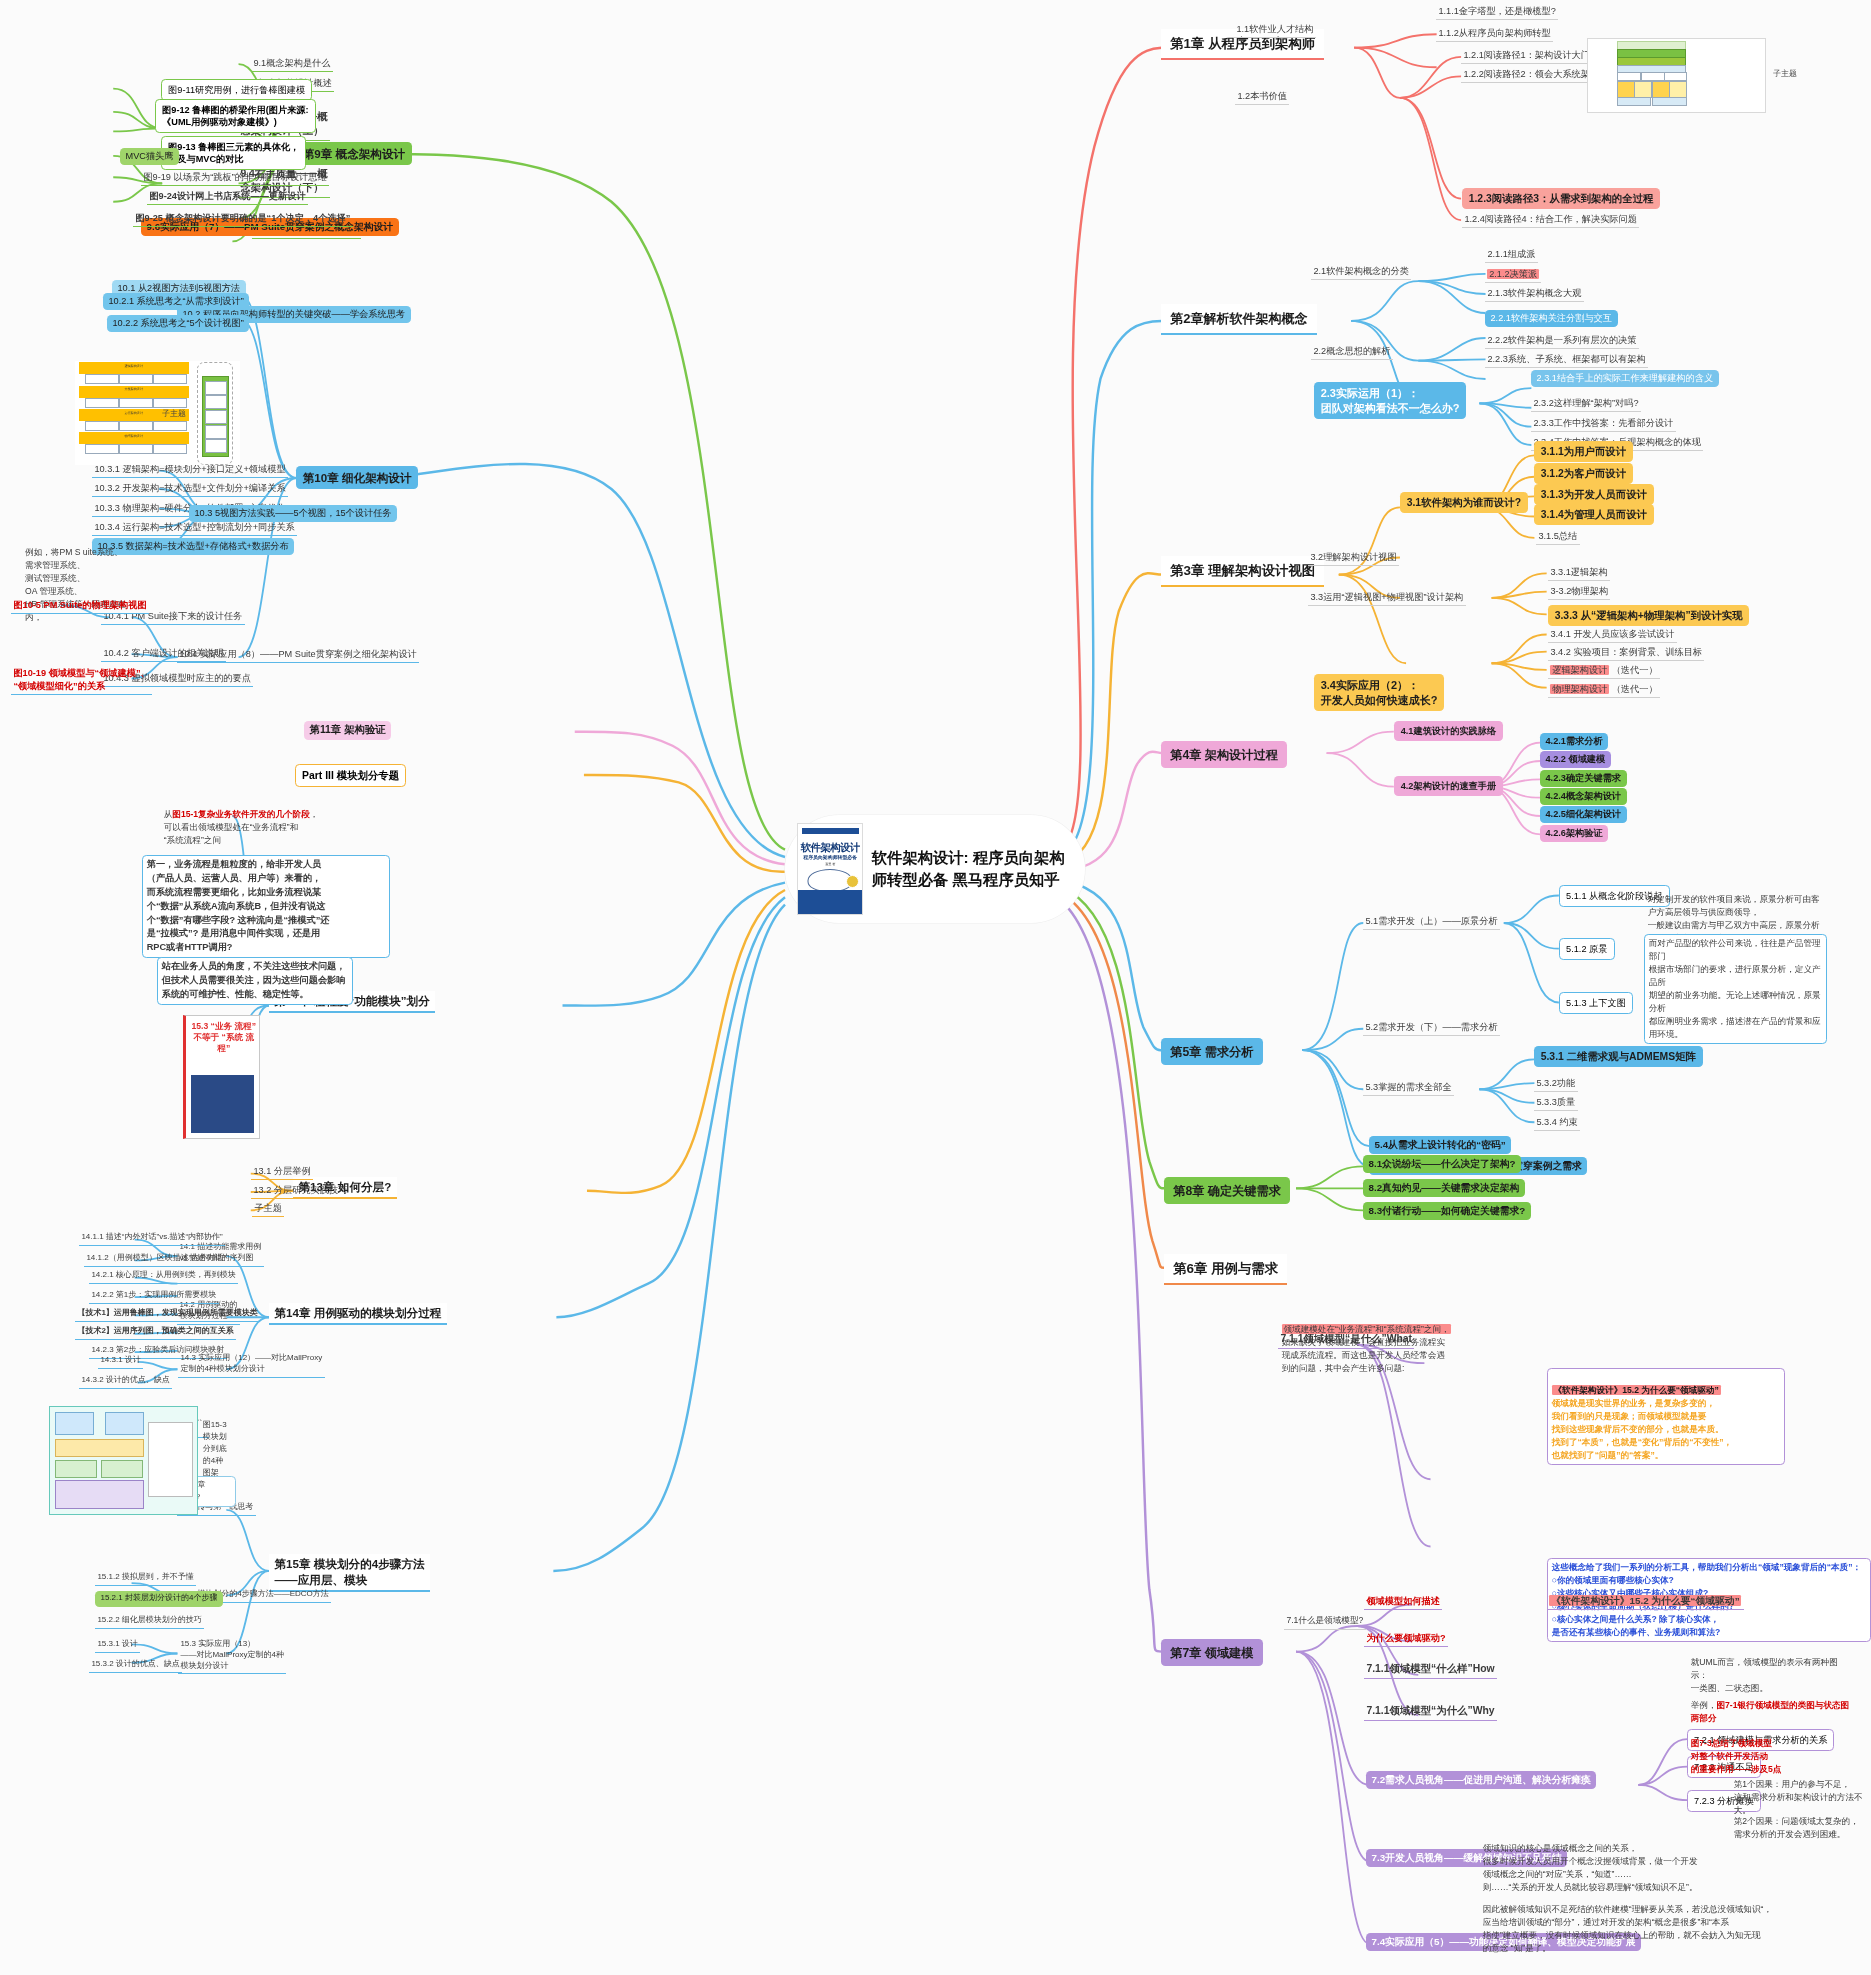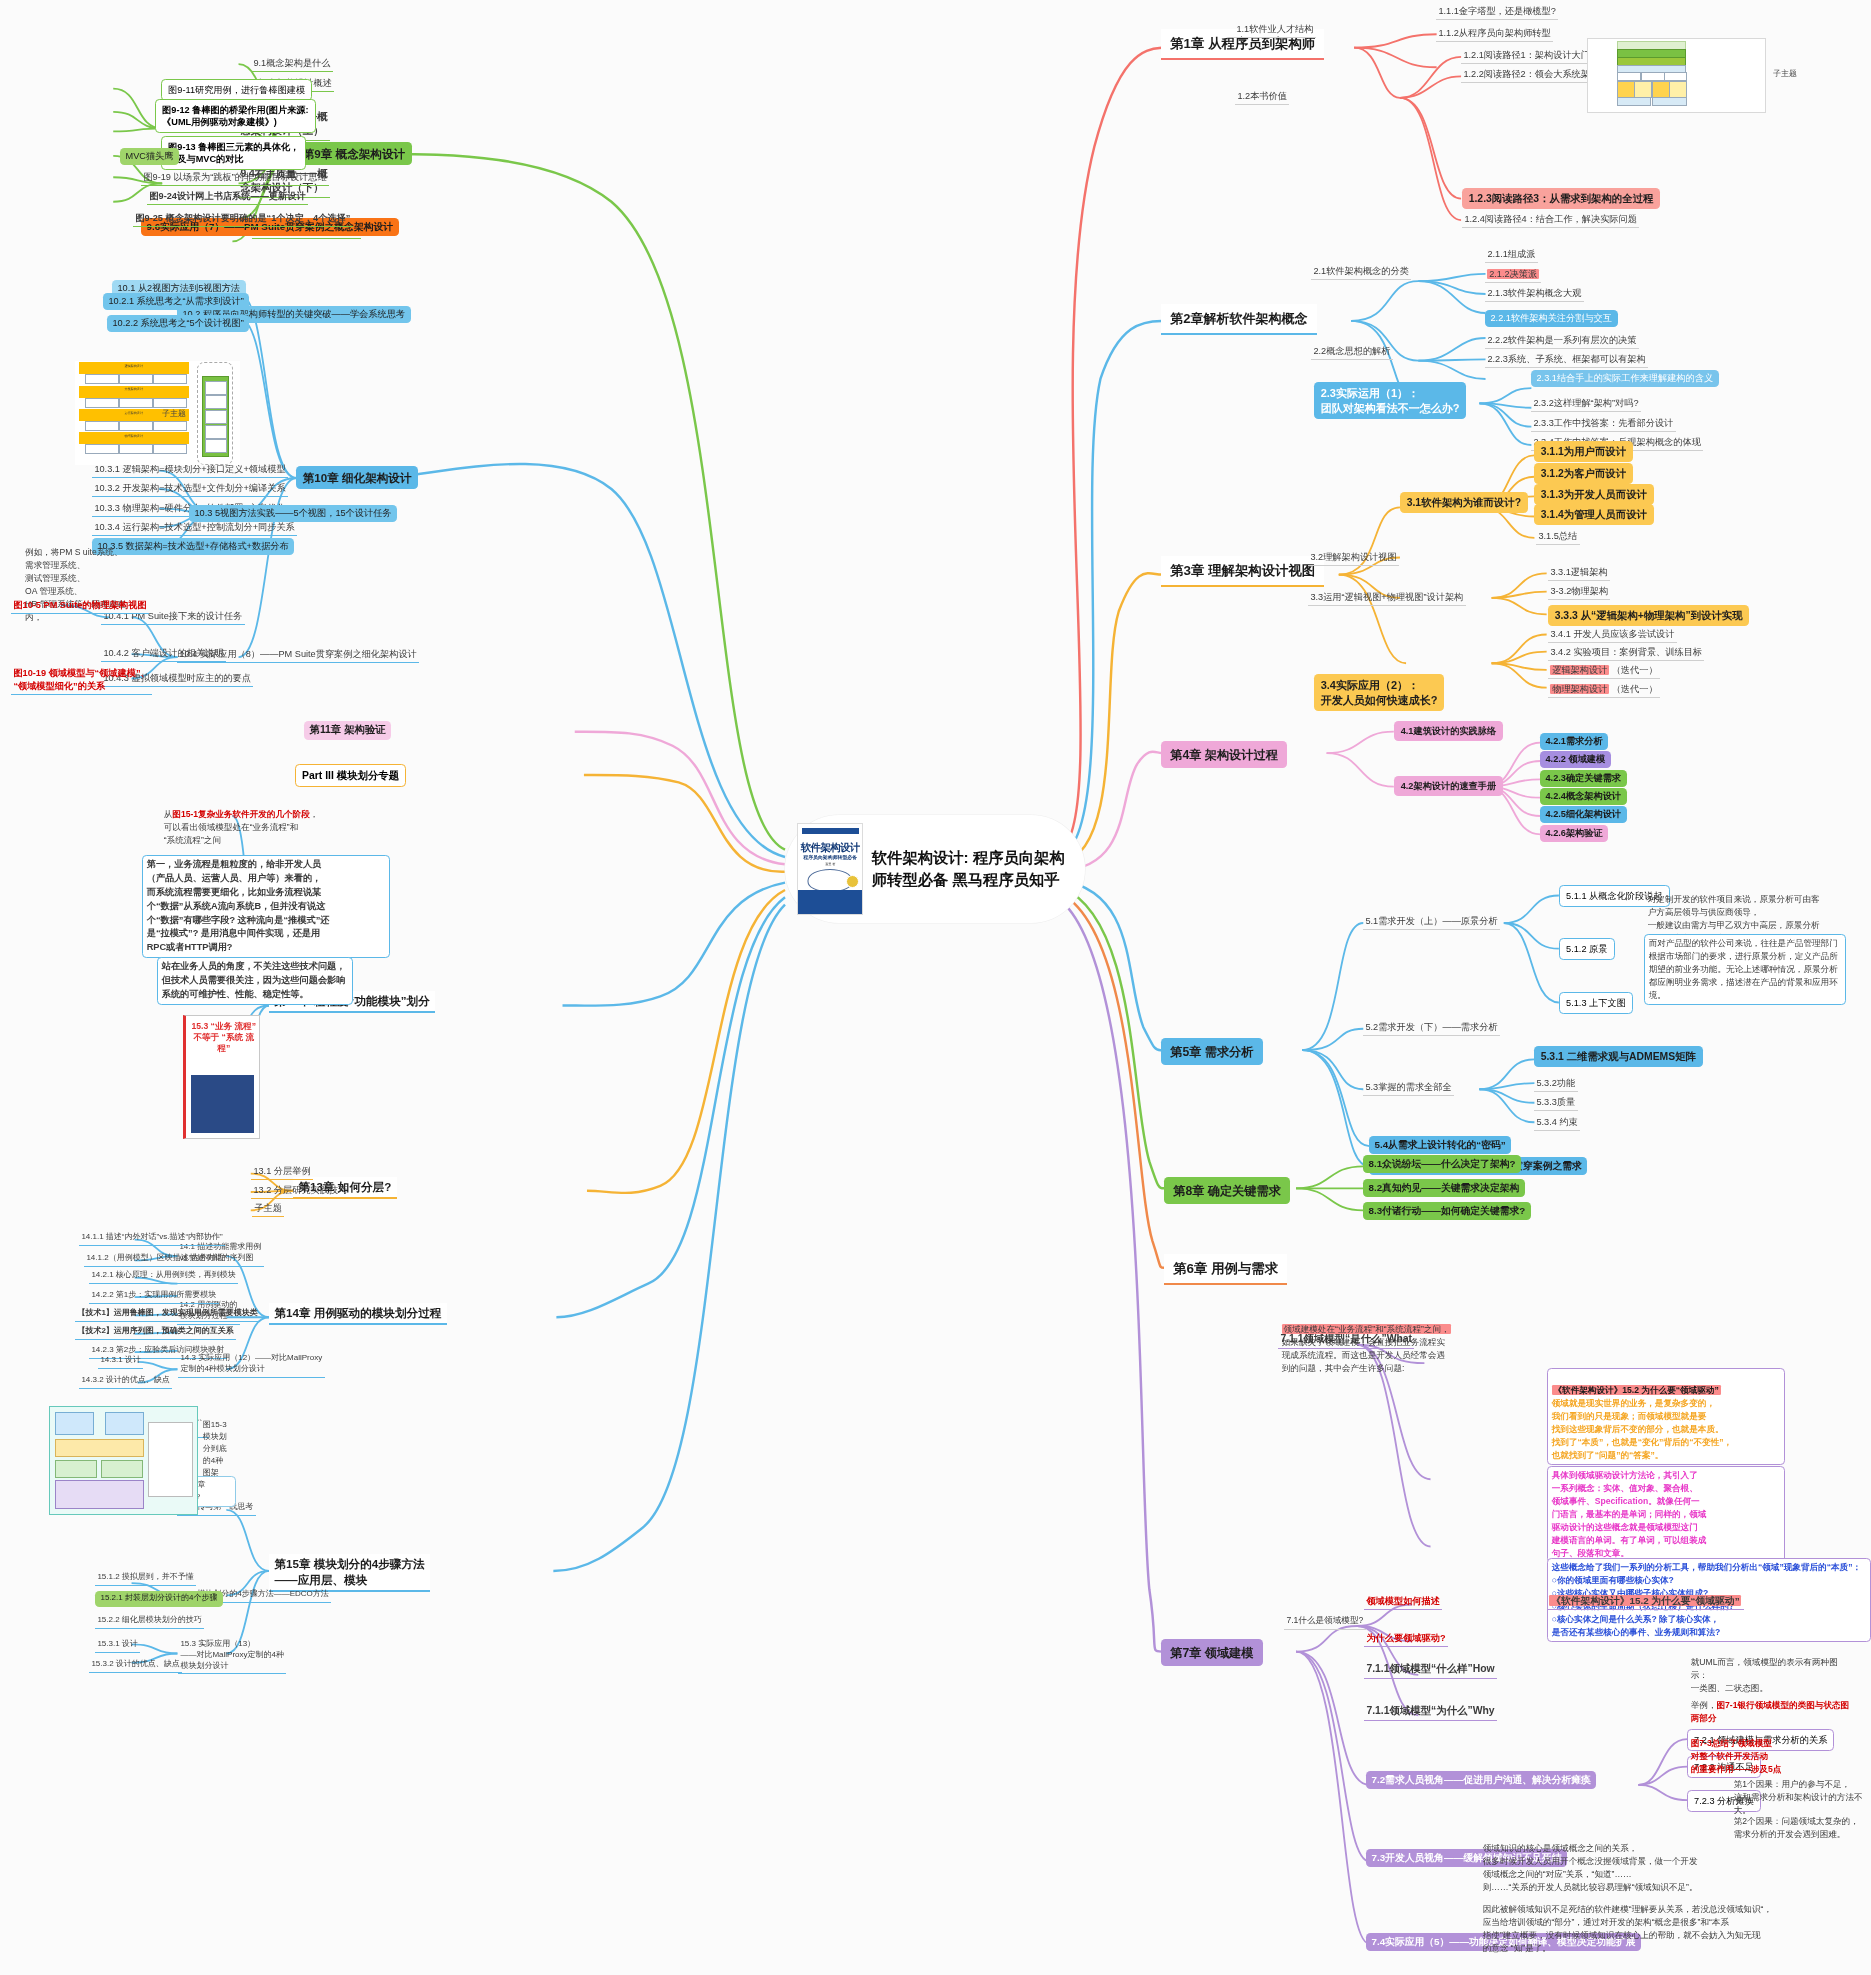--- a/index.html
+++ b/index.html
@@ -315,21 +315,21 @@
 <div class="node fill sm" style="left:1540px;top:806px;background:#5bb8e8;color:#1a1a1a;font-weight:bold;">4.2.5细化架构设计</div>
 <div class="node fill sm" style="left:1540px;top:825px;background:#efa8d8;color:#1a1a1a;font-weight:bold;">4.2.6架构验证</div>
 
 <div class="node fill" style="left:1161px;top:1038px;background:#5bb8e8;font-size:12.2px;padding:5.5px 9.2px;">第5章  需求分析</div>
 <div class="node plain u" style="left:1363px;top:914px;">5.1需求开发（上）——原景分析</div>
 <div class="node outline" style="left:1559px;top:885px;border:1.2px solid #5bb8e8;">5.1.1 从概念化阶段说起</div>
 <div class="node outline" style="left:1559px;top:938px;border:1.2px solid #5bb8e8;">5.1.2 原景</div>
 <div class="node outline" style="left:1559px;top:992px;border:1.2px solid #5bb8e8;">5.1.3 上下文图</div>
 <div class="node note" style="left:1644px;top:891px;width:183px;">对定制开发的软件项目来说，原景分析可由客户方高层领导与供应商领导，
 一般建议由需方与甲乙双方中高层，原景分析过程中客方人员也必须全程积极地参与。</div>
-<div class="node note outline" style="left:1644px;top:934px;width:202px;border:1.2px solid #5bb8e8;">而对产品型的软件公司来说，往往是产品管理部门
+<div class="node note outline" style="left:1644px;top:934px;width:183px;border:1.2px solid #5bb8e8;">而对产品型的软件公司来说，往往是产品管理部门
 根据市场部门的要求，进行原景分析，定义产品所
 期望的前业务功能。无论上述哪种情况，原景分析
 都应阐明业务需求，描述潜在产品的背景和应用环境。</div>
 <div class="node plain u" style="left:1363px;top:1020px;">5.2需求开发（下）——需求分析</div>
 <div class="node plain u" style="left:1363px;top:1080px;">5.3掌握的需求全部全</div>
 <div class="node fill" style="left:1534px;top:1046px;background:#5bb8e8;">5.3.1  二维需求观与ADMEMS矩阵</div>
 <div class="node plain u" style="left:1534px;top:1076px;">5.3.2功能</div>
 <div class="node plain u" style="left:1534px;top:1095px;">5.3.3质量</div>
 <div class="node plain u" style="left:1534px;top:1115px;">5.3.4  约束</div>
 <div class="node fill sm" style="left:1369px;top:1136px;background:#5bb8e8;font-weight:bold;font-size:9.8px;">5.4从需求上设计转化的“密码”</div>
@@ -361,27 +361,20 @@
 现成系统流程。而这也是开发人员经常会遇
 到的问题，其中会产生许多问题:</span>
 </div>
 <div class="node note outline" style="left:1547px;top:1368px;width:238px;border:1.2px solid #b291d8;color:#f5a623;font-weight:bold;">
   <span class="hl" style="color:#1a1a1a;">《软件架构设计》15.2 为什么要“领域驱动”</span><br><span>领域就是现实世界的业务，是复杂多变的，
 我们看到的只是现象；而领域模型就是要
 找到这些现象背后不变的部分，也就是本质。
 找到了“本质”，也就是“变化”背后的“不变性”，
 也就找到了“问题”的“答案”。</span>
 </div>
-<div class="node note outline" style="left:1547px;top:1466px;width:238px;border:1.2px solid #b291d8;color:#e838c8;font-weight:bold;">具体到领域驱动设计方法论，其引入了
-一系列概念：实体、值对象、聚合根、
-领域事件、Specification。就像任何一
-门语言，最基本的是单词；同样的，领域
-驱动设计的这些概念就是领域模型这门
-建模语言的单词。有了单词，可以组装成
-句子、段落和文章。</div>
 <div class="node note outline" style="left:1547px;top:1558px;width:324px;border:1.2px solid #b291d8;color:#2a4fd8;font-weight:bold;">这些概念给了我们一系列的分析工具，帮助我们分析出“领域”现象背后的“本质”：
 ○你的领域里面有哪些核心实体?
 ○这些核心实体又由哪些子核心实体组成?
 ○核心实体的生命周期（状态迁移）是什么样的?
 ○核心实体之间是什么关系? 除了核心实体，
 是否还有某些核心的事件、业务规则和算法?</div>
 <div class="node plain u" style="left:1547px;top:1593px;border-bottom-color:#b291d8;font-weight:bold;font-size:9.8px;"><span class="hl">《软件架构设计》15.2 为什么要“领域驱动”</span></div>
 <div class="node note" style="left:1687px;top:1654px;width:171px;">就UML而言，领域模型的表示有两种图示：
 一类图、二状态图。</div>
 <div class="node note" style="left:1687px;top:1697px;width:171px;">举例，<span class="redtxt">图7-1银行领域模型的类图与状态图两部分</span></div>

